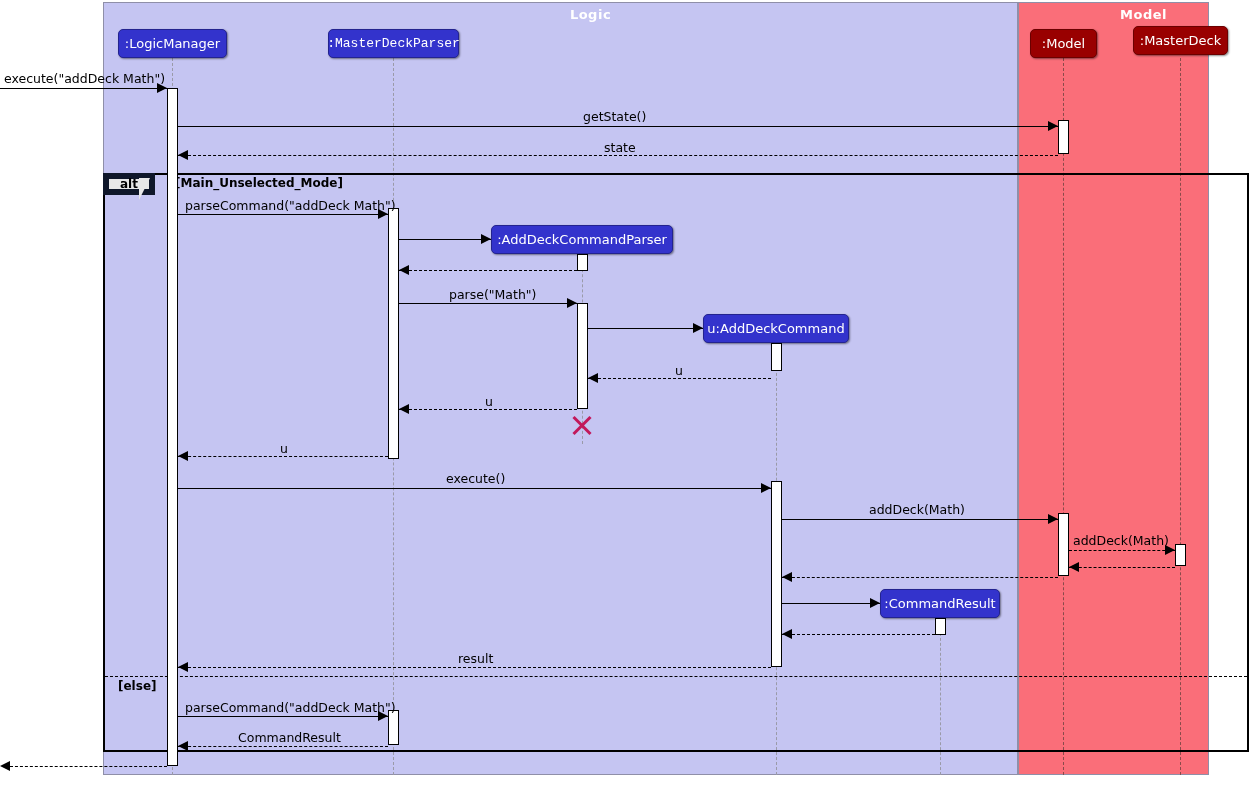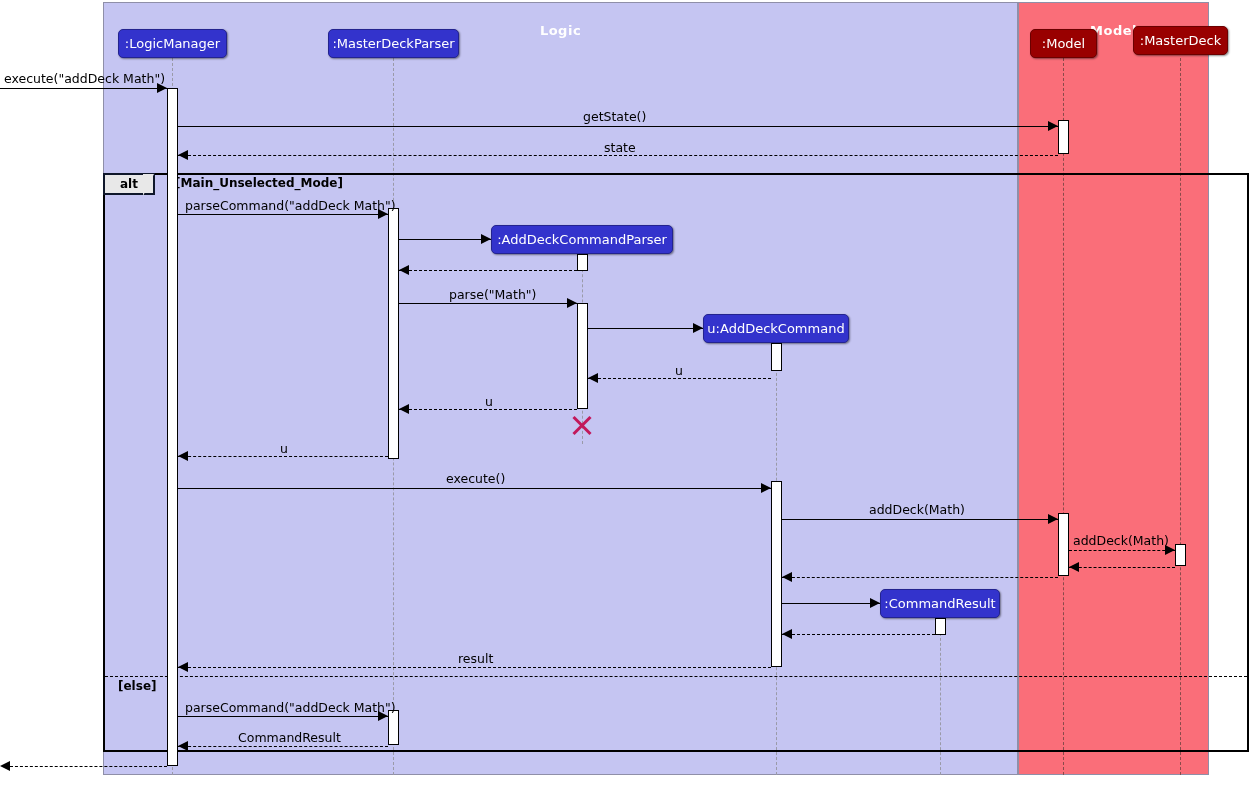--- a/index.html
+++ b/index.html
@@ -1,22 +1,22 @@
 <!DOCTYPE html>
 <html><head>
 <meta charset="utf-8">
 <style>
   html,body{margin:0;padding:0;background:#ffffff;}
   body{width:1253px;height:792px;overflow:hidden;font-family:"DejaVu Sans","Liberation Sans",sans-serif;}
   #stage{position:relative;width:1253px;height:792px;background:#ffffff;}
 
   
   .panel{position:absolute;box-sizing:border-box;border:1px solid #8f8fa8;}
-  .panel-title{position:absolute;top:20px;left:0;width:100%;text-align:center;
-    font-weight:bold;font-size:13px;color:#ffffff;letter-spacing:.5px;}
+  .panel-title{position:absolute;top:4px;left:0;width:100%;text-align:center;
+    font-weight:bold;font-size:13px;color:#ffffff;letter-spacing:.5px;padding-left:30px;}
 
   
   .lifeline{position:absolute;width:0;border-left:1px dashed #9a9aa8;}
   .lifeline.dark{border-left-color:#8a4a4a;}
 
   
   .actor{position:absolute;box-sizing:border-box;display:flex;align-items:center;justify-content:center;
     border-radius:5px;color:#ffffff;font-size:13px;white-space:nowrap;
     box-shadow:1px 1px 2px rgba(0,0,0,.45);text-align:center;}
   .actor.logic{background:#3333cc;border:1px solid #23238f;}
@@ -28,21 +28,21 @@
   
   .msg{position:absolute;height:0;border-top:1px solid #000000;}
   .msg.ret{border-top:1px dashed #000000;}
   .arrow{position:absolute;width:0;height:0;}
   .arrow.right{border-top:5px solid transparent;border-bottom:5px solid transparent;border-left:10px solid #000;}
   .arrow.left{border-top:5px solid transparent;border-bottom:5px solid transparent;border-right:10px solid #000;}
   .lbl{position:absolute;font-size:12.5px;color:#000000;white-space:nowrap;}
 
   
   .frag{position:absolute;box-sizing:border-box;border:2px solid #000000;background:transparent;}
-  .frag-tab{position:absolute;box-sizing:border-box;background:#e8e8e8;border:2px solid #0f172a;
+  .frag-tab{position:absolute;box-sizing:border-box;background:#e8e8e8;border:6px solid #0f172a;
     display:flex;align-items:center;justify-content:center;font-size:12px;font-weight:bold;color:#000;}
   .frag-tab:after{content:"";position:absolute;right:-1px;top:-1px;width:0;height:0;
     border-left:11px solid #e8e8e8;border-bottom:22px solid transparent;}
   .guard{position:absolute;font-size:12px;font-weight:bold;color:#000;white-space:nowrap;}
   .divider{position:absolute;height:0;border-top:1px dashed #000000;}
 
   
   .destroy{position:absolute;}
   .destroy span{position:absolute;left:0;top:0;width:100%;height:0;border-top:3px solid #c2185b;}
 </style>
@@ -62,21 +62,21 @@
   <div class="lifeline" style="left:393px;top:58px;height:717px;"></div>
   <div class="lifeline" style="left:582px;top:254px;height:190px;"></div>
   <div class="lifeline" style="left:776px;top:343px;height:432px;"></div>
   <div class="lifeline" style="left:940px;top:618px;height:157px;"></div>
   <div class="lifeline dark" style="left:1063px;top:58px;height:717px;"></div>
   <div class="lifeline dark" style="left:1180px;top:58px;height:717px;"></div>
 
   <div class="actor logic" style="left:118px;top:29px;width:109px;height:29px;">
     <span>:LogicManager</span>
   </div>
-  <div class="actor logic" style="left:328px;top:29px;width:131px;height:29px;">
+  <div class="actor logic" style="left:328px;top:29px;width:131px;height:29px;font-family:Liberation Mono, monospace;">
     <span>:MasterDeckParser</span>
   </div>
   <div class="actor logic" style="left:703px;top:314px;width:146px;height:29px;">
     <span>u:AddDeckCommand</span>
   </div>
   <div class="actor logic" style="left:491px;top:225px;width:182px;height:29px;">
     <span>:AddDeckCommandParser</span>
   </div>
   <div class="actor logic" style="left:880px;top:589px;width:120px;height:29px;">
     <span>:CommandResult</span>

